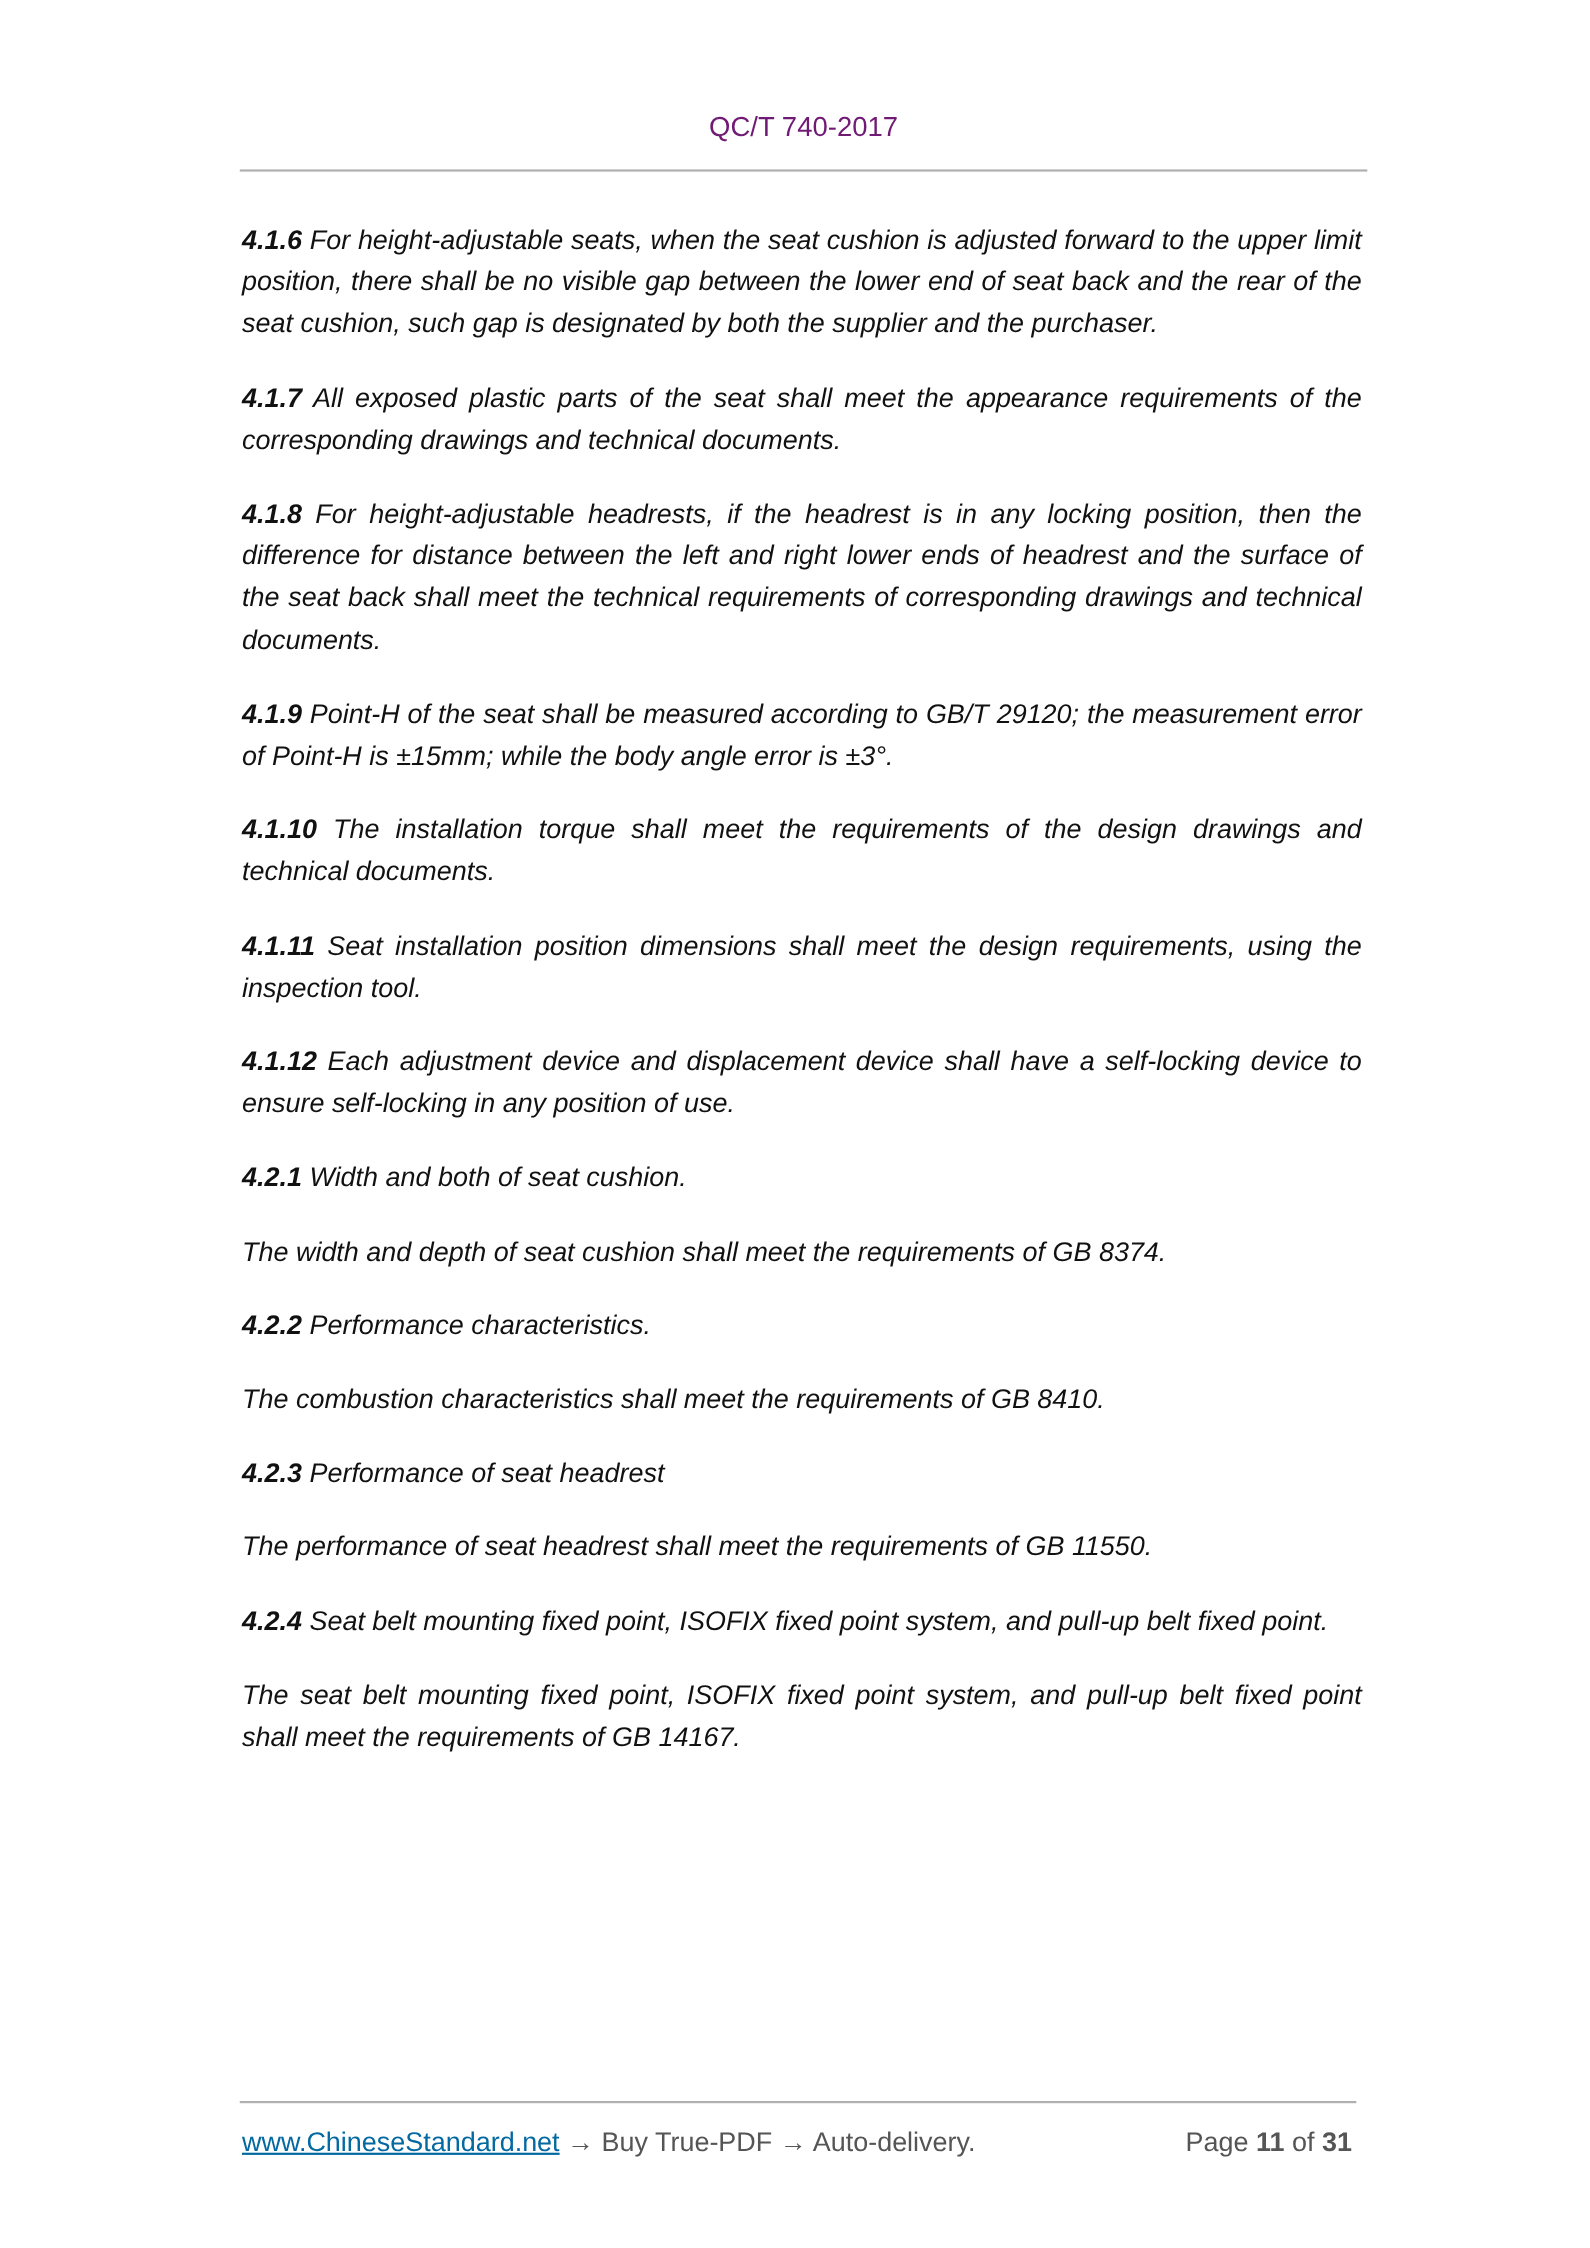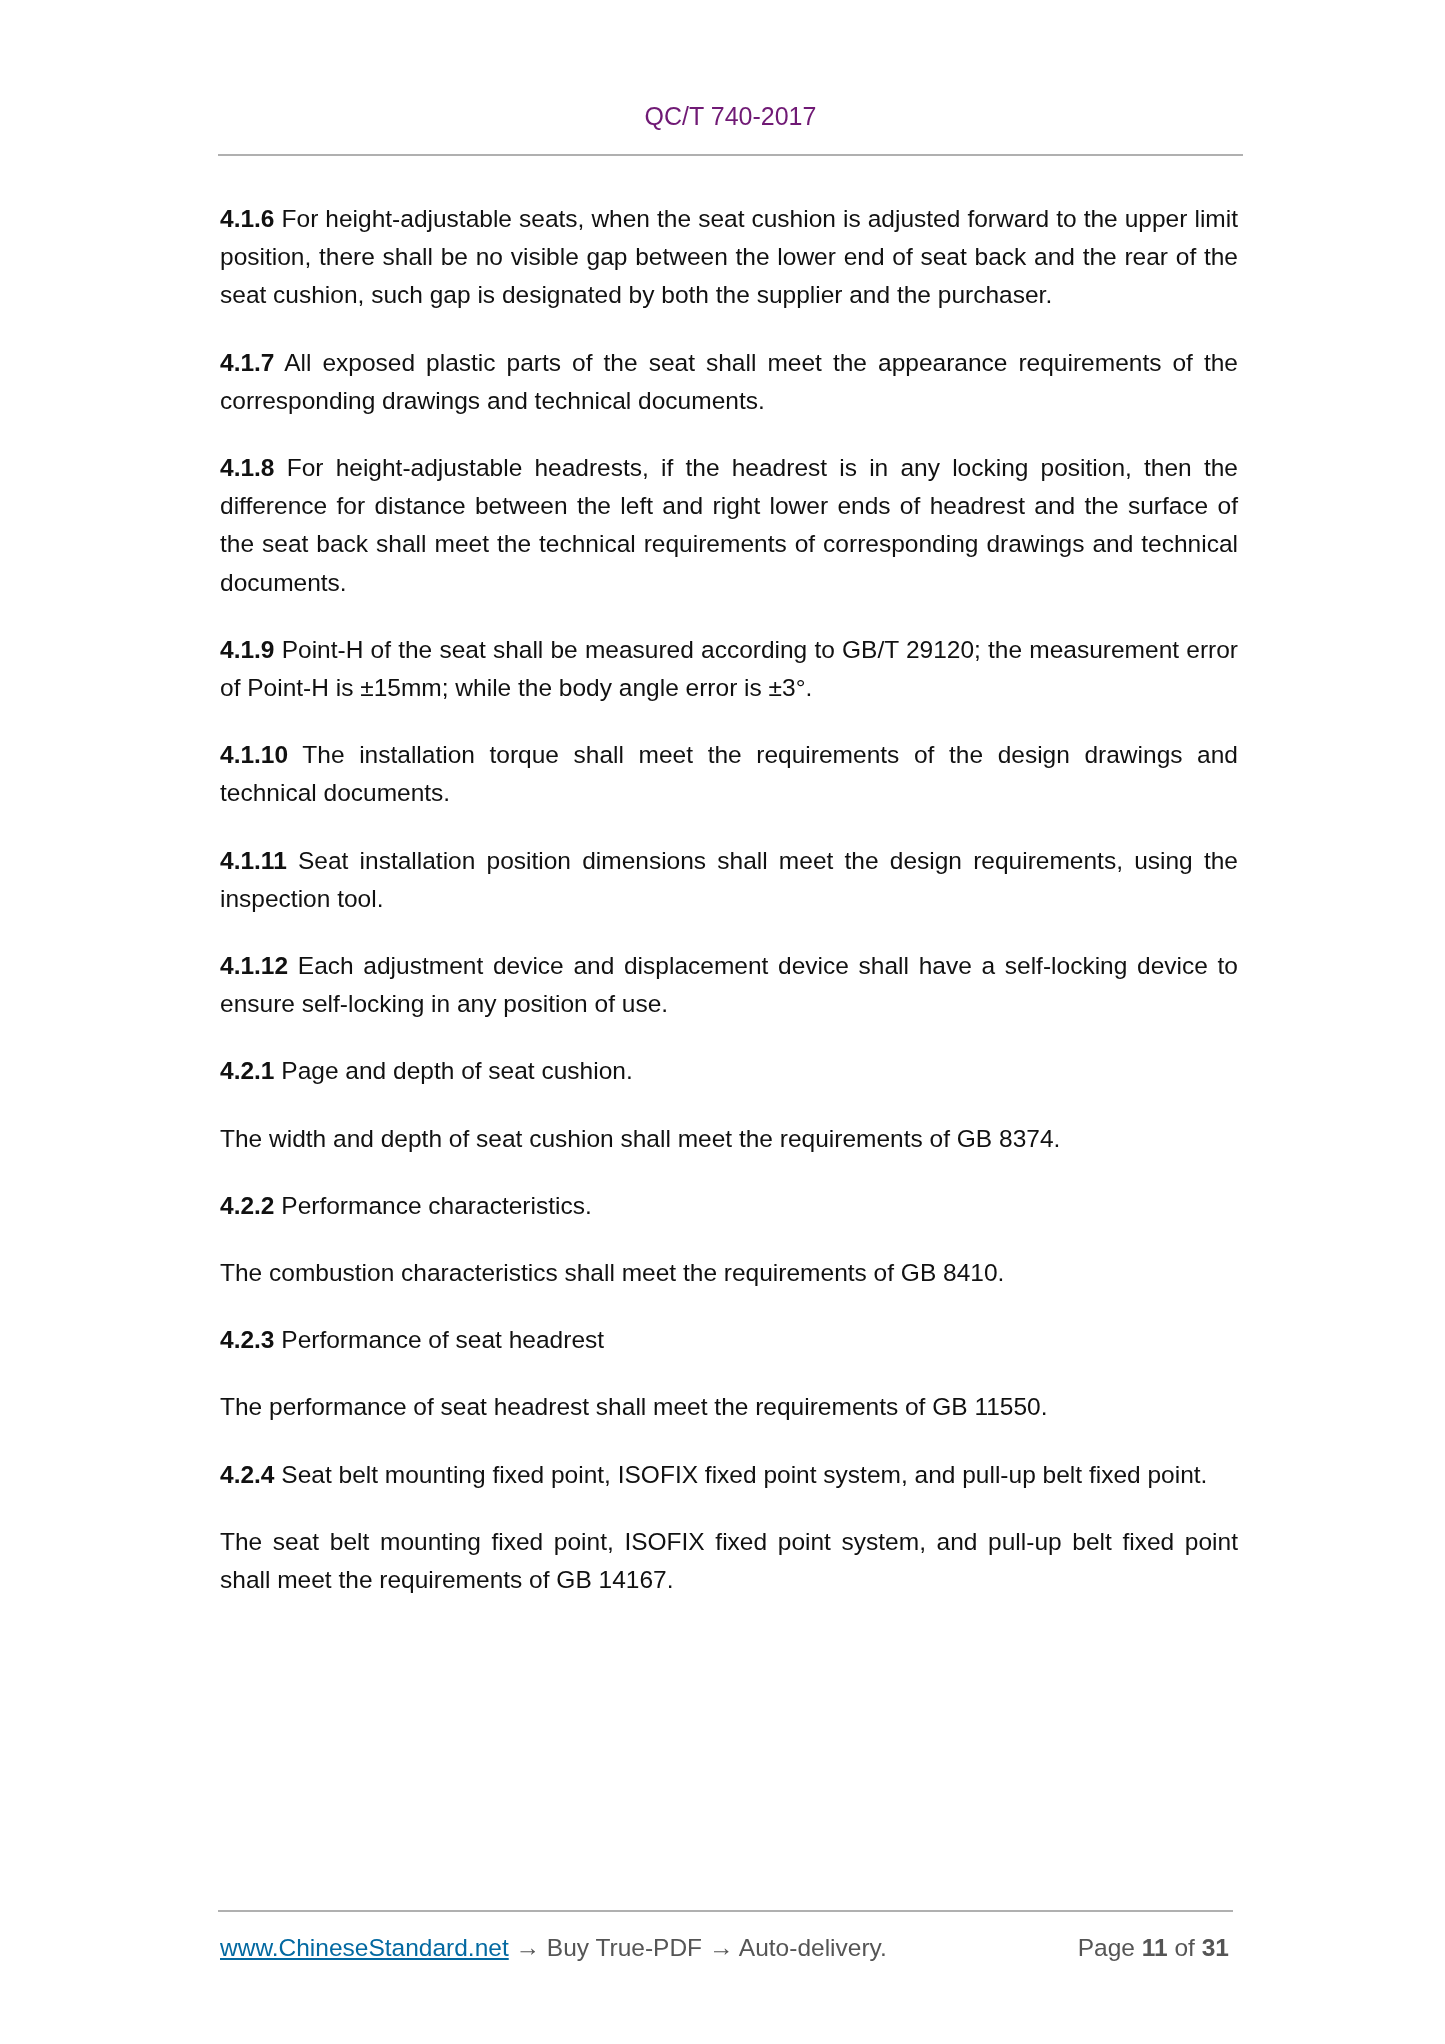--- a/index.html
+++ b/index.html
@@ -31,20 +31,21 @@
       left: 218px;
       width: 1025px;
       height: 0;
       border-top: 2px solid #b0b0b0;
     }
     .content {
       position: absolute;
       top: 200px;
       left: 220px;
       width: 1018px;
+      font-style: italic;
     }
     .para {
       font-size: 24.5px;
       line-height: 38.2px;
       margin: 0 0 29px 0;
       text-align: justify;
       color: #111111;
     }
     .para .num {
       font-weight: bold;
@@ -97,21 +98,21 @@
 <div class="header-rule"></div>
 
 <div class="content">
   <p class="para"><span class="num">4.1.6</span><span> For height-adjustable seats, when the seat cushion is adjusted forward to the upper limit position, there shall be no visible gap between the lower end of seat back and the rear of the seat cushion, such gap is designated by both the supplier and the purchaser.</span></p>
   <p class="para"><span class="num">4.1.7</span><span> All exposed plastic parts of the seat shall meet the appearance requirements of the corresponding drawings and technical documents.</span></p>
   <p class="para"><span class="num">4.1.8</span><span> For height-adjustable headrests, if the headrest is in any locking position, then the difference for distance between the left and right lower ends of headrest and the surface of the seat back shall meet the technical requirements of corresponding drawings and technical documents.</span></p>
   <p class="para"><span class="num">4.1.9</span><span> Point-H of the seat shall be measured according to GB/T 29120; the measurement error of Point-H is ±15mm; while the body angle error is ±3°.</span></p>
   <p class="para"><span class="num">4.1.10</span><span> The installation torque shall meet the requirements of the design drawings and technical documents.</span></p>
   <p class="para"><span class="num">4.1.11</span><span> Seat installation position dimensions shall meet the design requirements, using the inspection tool.</span></p>
   <p class="para"><span class="num">4.1.12</span><span> Each adjustment device and displacement device shall have a self-locking device to ensure self-locking in any position of use.</span></p>
-  <p class="para"><span class="num">4.2.1</span><span> Page and depth of seat cushion.</span></p>
+  <p class="para"><span class="num">4.2.1</span><span> Width and both of seat cushion.</span></p>
   <p class="para">The width and depth of seat cushion shall meet the requirements of GB 8374.</p>
   <p class="para"><span class="num">4.2.2</span><span> Performance characteristics.</span></p>
   <p class="para">The combustion characteristics shall meet the requirements of GB 8410.</p>
   <p class="para"><span class="num">4.2.3</span><span> Performance of seat headrest</span></p>
   <p class="para">The performance of seat headrest shall meet the requirements of GB 11550.</p>
   <p class="para"><span class="num">4.2.4</span><span> Seat belt mounting fixed point, ISOFIX fixed point system, and pull-up belt fixed point.</span></p>
   <p class="para">The seat belt mounting fixed point, ISOFIX fixed point system, and pull-up belt fixed point shall meet the requirements of GB 14167.</p>
 </div>
 
 <div class="footer-rule"></div>

